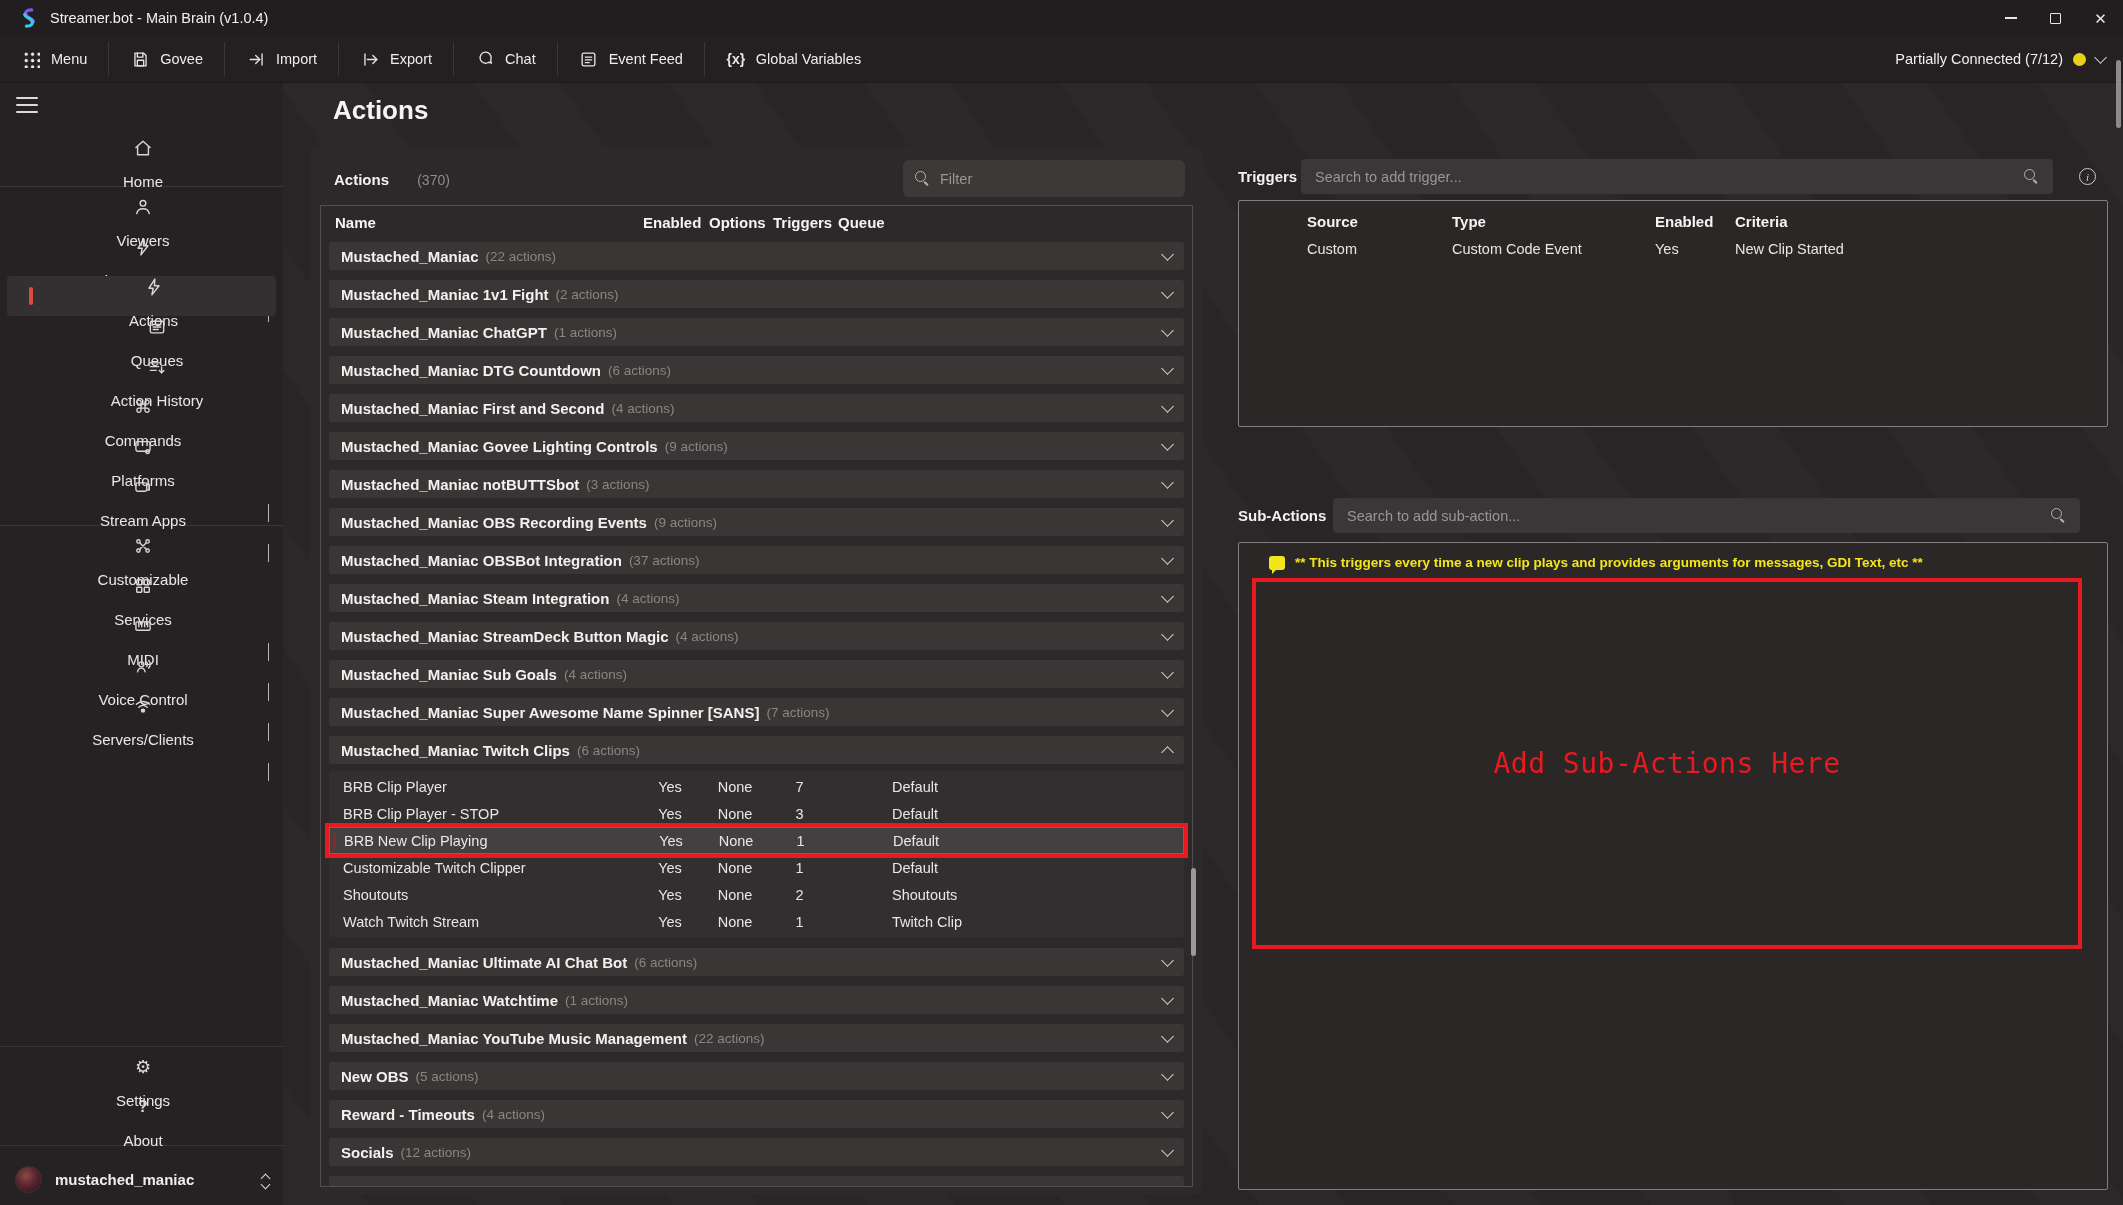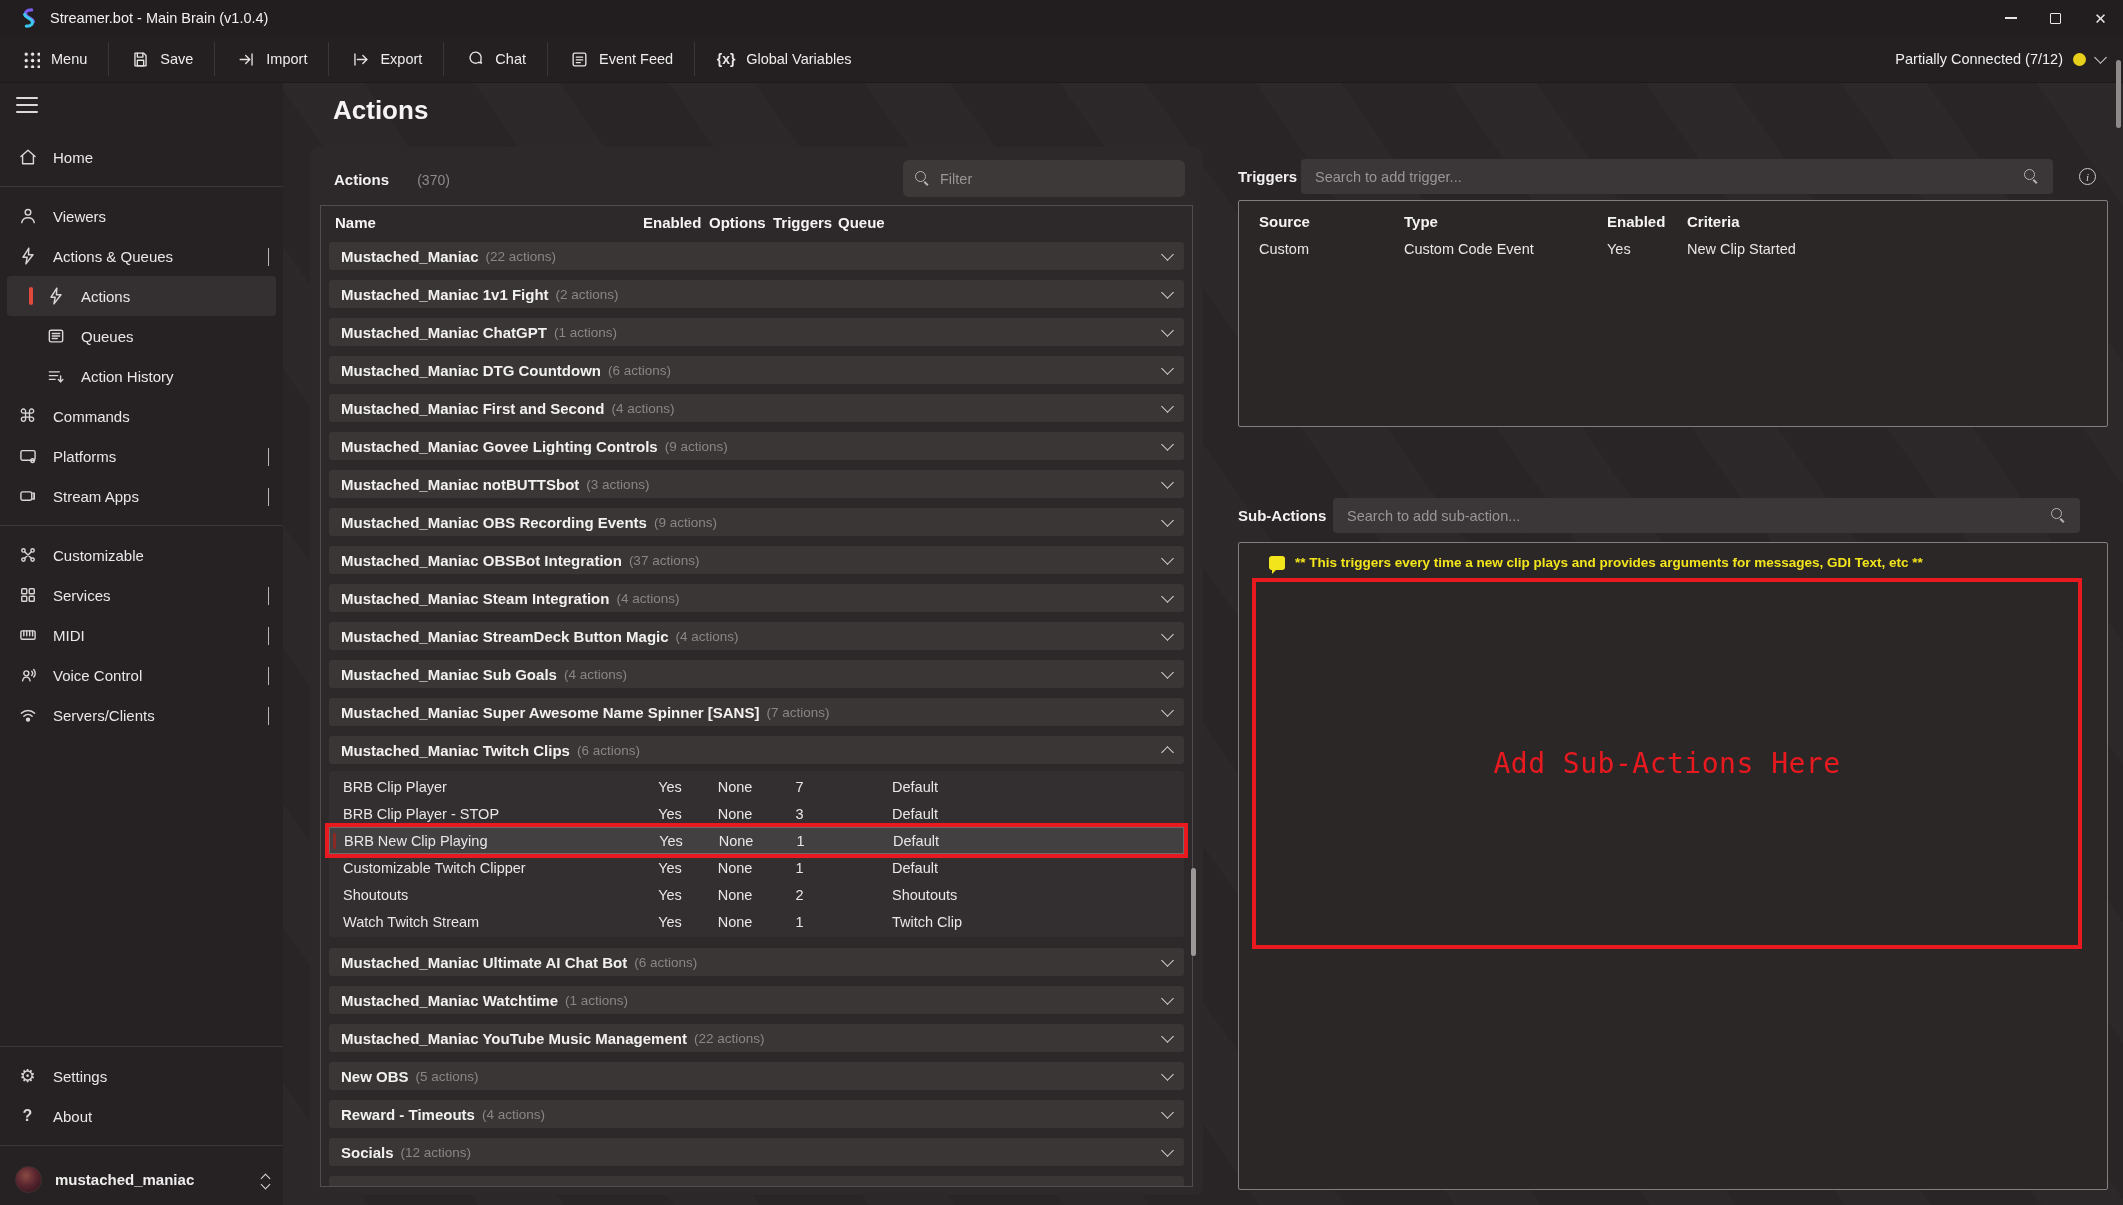--- a/index.html
+++ b/index.html
@@ -33,21 +33,21 @@
   .tb-right { margin-left:auto; display:flex; align-items:center; gap:10px; padding-right:18px; font-size:14.5px; color:#f0eeee; }
   .status-dot { width:13px; height:13px; border-radius:50%; background:#e7cf1b; }
   .chev { width:9px; height:9px; border-right:1.6px solid #d9d6d6; border-bottom:1.6px solid #d9d6d6; transform:rotate(45deg); margin-top:-4px; }
   .chev.up { transform:rotate(-135deg); margin-top:4px; }
 
   
   .sidebar { position:absolute; left:0; top:83px; width:283px; height:1122px; background:#262223; display:flex; flex-direction:column; }
   .hamburger { margin:14px 0 0 16px; width:22px; height:16px; display:flex; flex-direction:column; justify-content:space-between; }
   .hamburger i { display:block; height:2px; background:#dcd9d9; border-radius:1px; }
   .side-list { display:flex; flex-direction:column; margin-top:24px; }
-  .side-item { height:40px; display:flex; align-items:center; gap:15px; padding:0 14px 0 17px; font-size:15px; color:#e9e7e7; position:relative; }
+  .side-item { height:40px; display:flex; align-items:center; gap:15px; padding:0 14px 0 17px; font-size:15px; color:#e9e7e7; position:relative;flex-direction:column; }
   .side-item .s-ico { width:21px; height:21px; flex:0 0 21px; display:flex; align-items:center; justify-content:center; color:#d9d6d6; font-size:17px; }
   .side-item .s-ico svg { width:20px; height:20px; }
   .side-item.sub { padding-left:45px; }
   .side-item .s-chev { margin-left:auto; }
   .side-item .s-chev .chev { border-color:#b9b6b6; }
   .side-item.active { background:#343031; border-radius:4px; margin:0 7px; padding-left:38px; }
   .side-item.active::before { content:""; position:absolute; left:22px; top:11px; width:3.5px; height:18px; background:#e0493e; border-radius:2px; }
   .side-divider { height:1px; background:#3a3637; margin:9px 0; }
   .side-spacer { flex:1; }
   .user-row { height:48px; display:flex; align-items:center; gap:13px; padding:0 14px 0 15px; margin-bottom:2px; }
@@ -144,21 +144,21 @@
       </div>
       <div class="tb-sep"></div>
       <div class="tb-item">
         <span class="tb-ico">
           <svg viewBox="0 0 24 24" fill="none" stroke="currentColor" stroke-width="1.7" stroke-linecap="round" stroke-linejoin="round">
             <path d="M5 4h11l3 3v13H5z"></path>
             <path d="M8 4v5h7V4"></path>
             <rect x="8" y="13" width="8" height="7"></rect>
           </svg>
         </span>
-        <span>Save</span>
+        <span>Govee</span>
       </div>
       <div class="tb-sep"></div>
       <div class="tb-item">
         <span class="tb-ico">
           <svg viewBox="0 0 24 24" fill="none" stroke="currentColor" stroke-width="1.7" stroke-linecap="round" stroke-linejoin="round">
             <path d="M4 12h12"></path>
             <path d="M11 7l5 5-5 5"></path>
             <path d="M19 5v14"></path>
           </svg>
         </span>
@@ -556,21 +556,21 @@
 
 <div class="sb-thumb" style="left:1191px; top:868px; width:5px; height:88px;"></div>
 <div class="sb-thumb" style="left:2116px; top:60px; width:5px; height:68px; background:#8e8a8a;"></div>
 
 <div class="sect-label" style="left:1238px; top:168px;">Triggers</div>
 <div class="search-input" style="left:1301px; top:159px; width:752px;">
   <input placeholder="Search to add trigger..." style="">
   <span class="s-ico-search"></span>
 </div>
 <div class="info-ico" style="left:2079px; top:168px;">i</div>
-<div class="rbox" style="left:1238px; top:200px; width:870px; height:227px;">
+<div class="rbox" style="left:1238px; top:200px; width:870px; height:227px;padding-left:48px;">
   <div class="tg-grid hdr" id="triggers-thead">
       <span>Source</span>
       <span>Type</span>
       <span>Enabled</span>
       <span>Criteria</span>
     </div>
   <div class="tg-grid row">
     <span>Custom</span>
     <span>Custom Code Event</span>
     <span>Yes</span>

